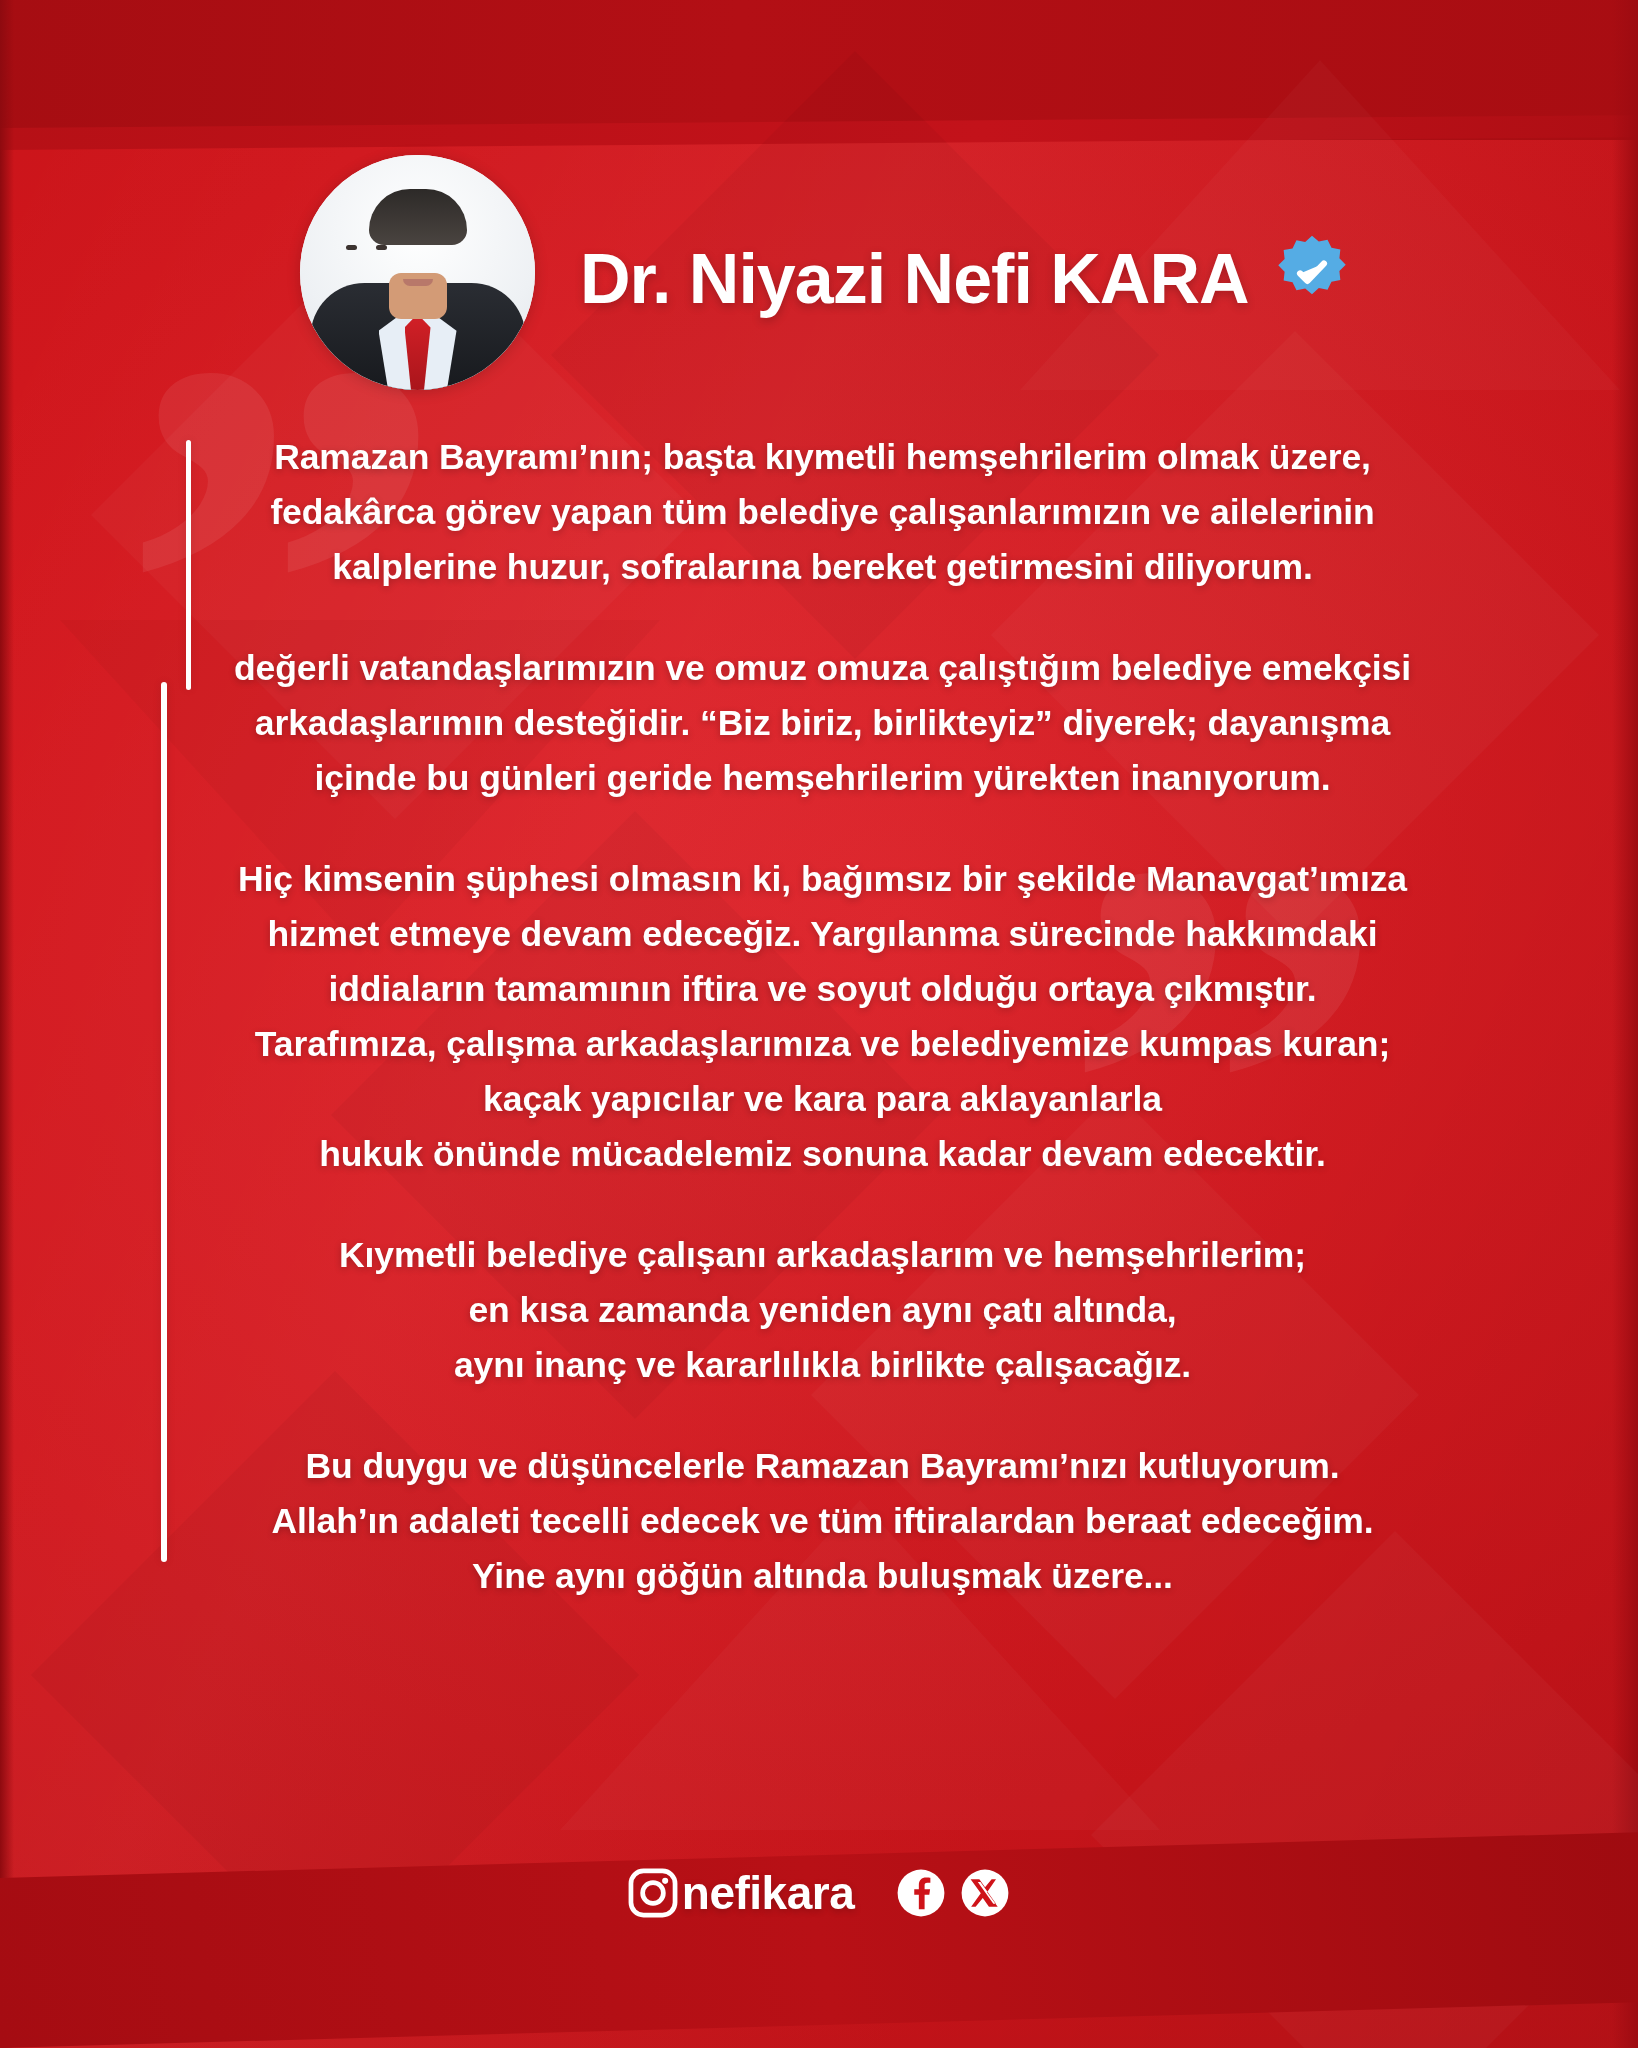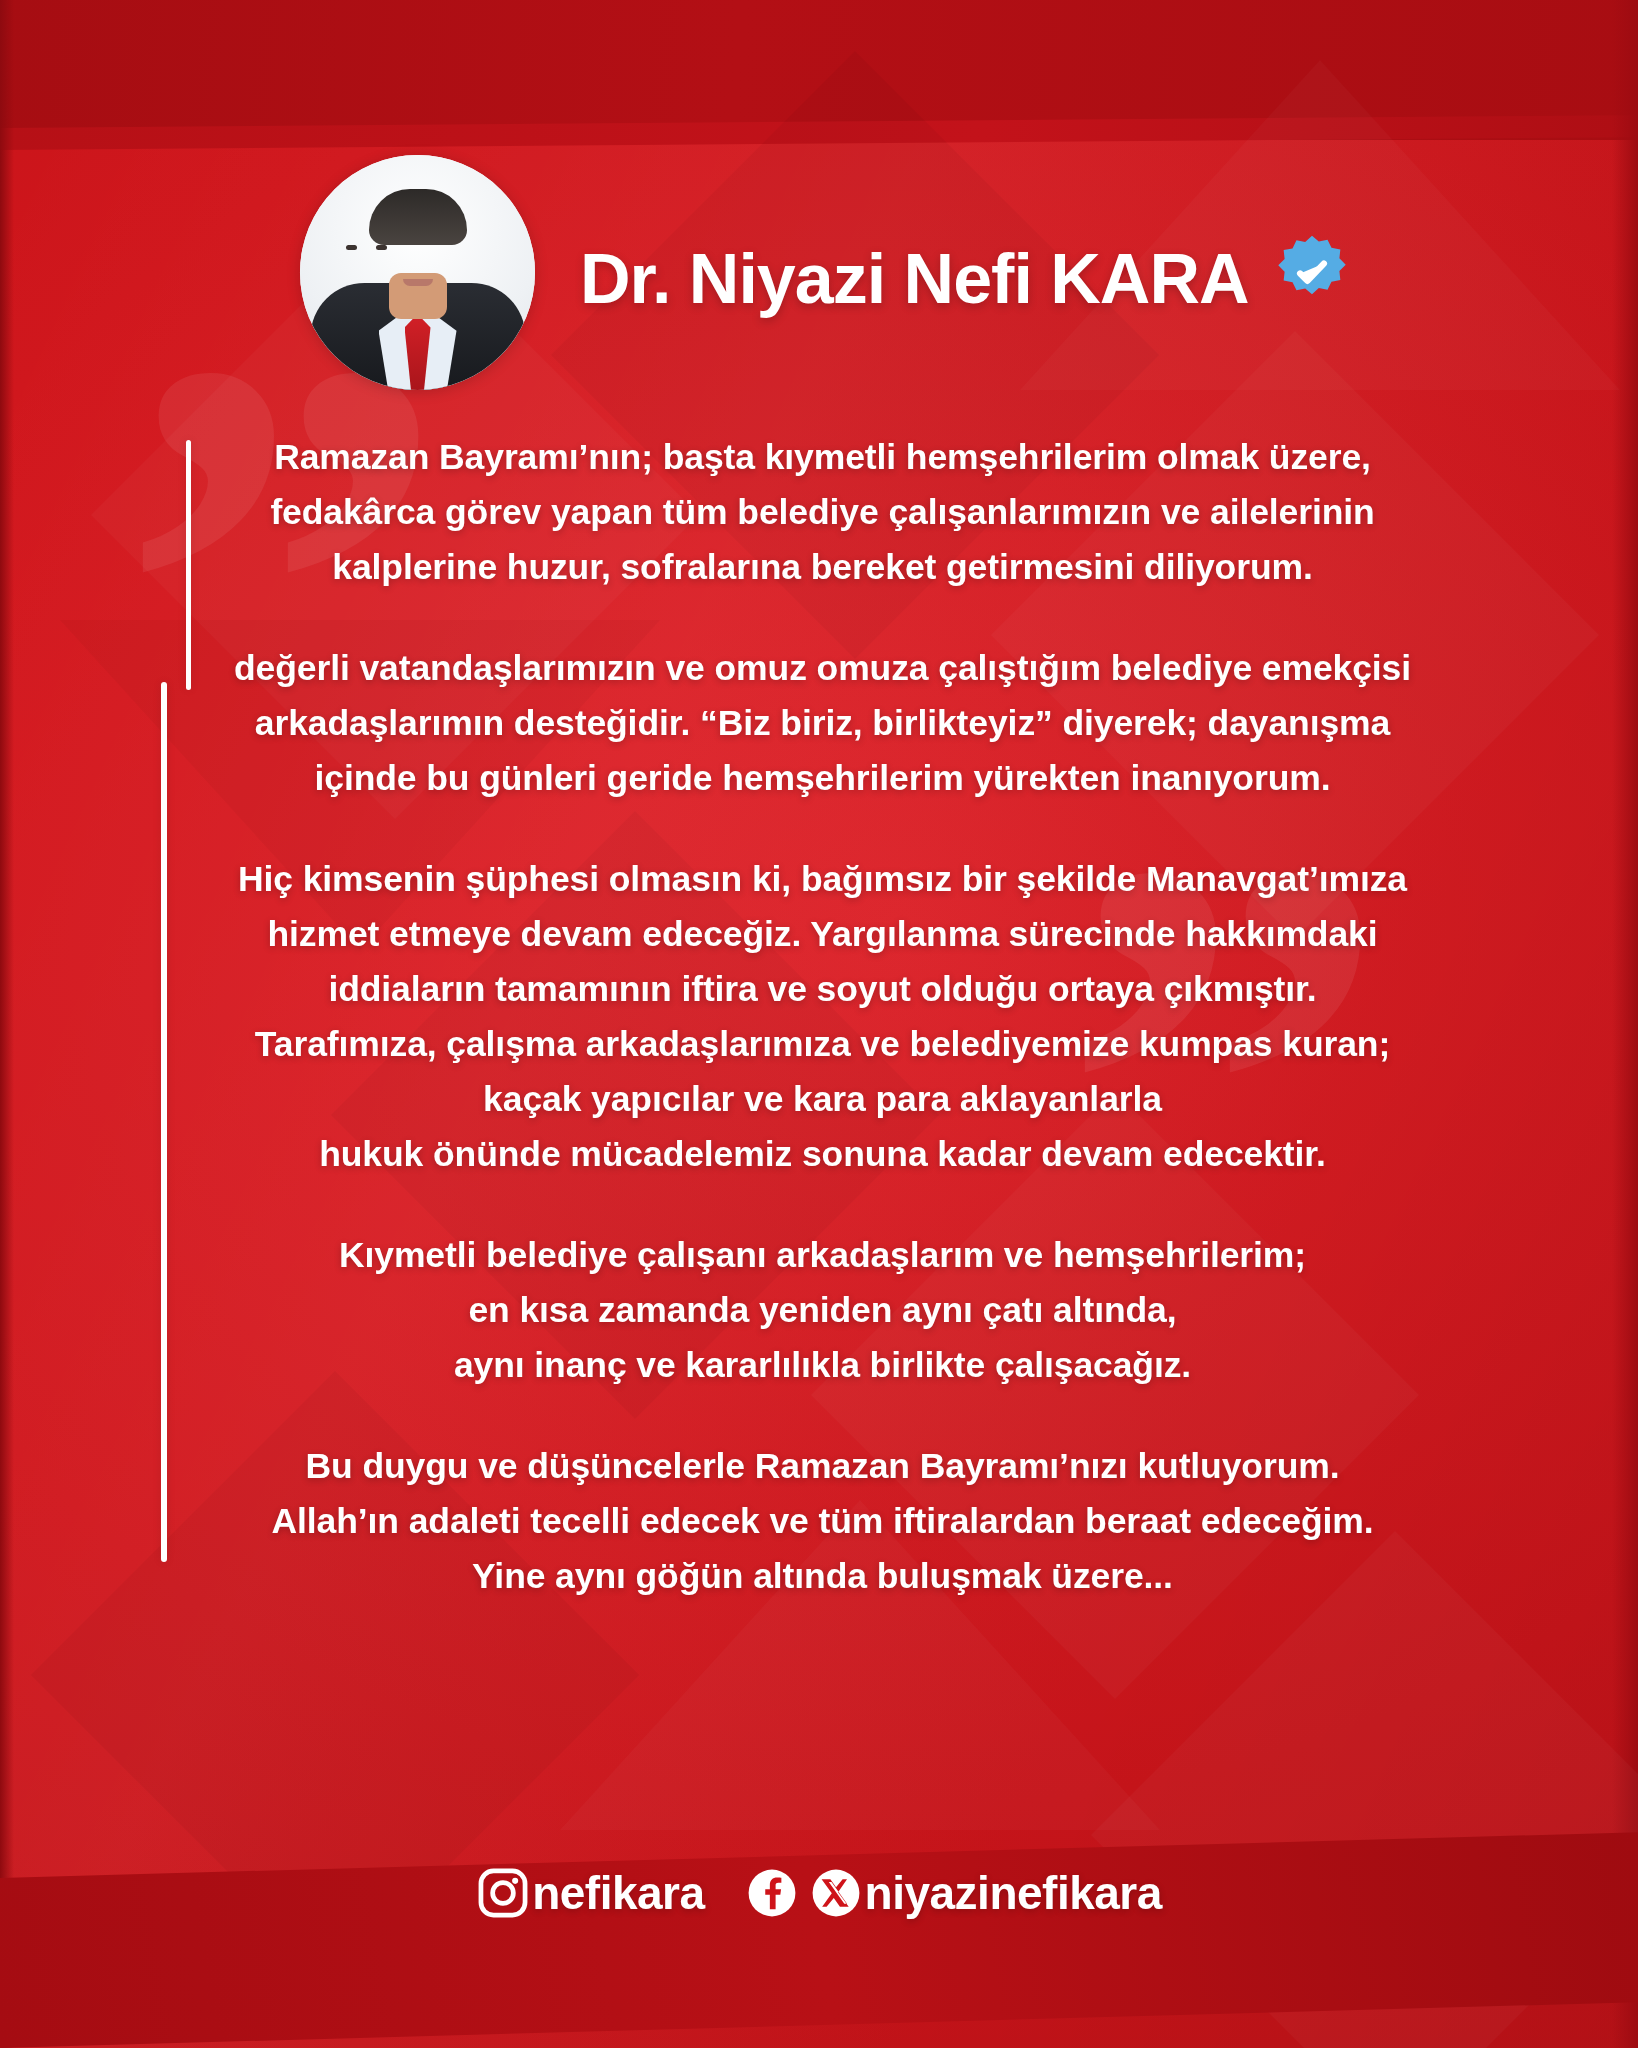--- a/index.html
+++ b/index.html
@@ -259,18 +259,17 @@
             <path fill="#cf1319" d="M13.6 19.2v-6.4h2.1l.33-2.5h-2.43V8.7c0-.72.2-1.21 1.24-1.21h1.32V5.25c-.23-.03-1.01-.1-1.92-.1-1.9 0-3.2 1.16-3.2 3.29v1.86H9v2.5h2.04v6.4z"></path>
           </svg>
         </span>
         <span class="ico">
           <svg width="54" height="54" viewBox="0 0 24 24" aria-hidden="true">
             <circle cx="12" cy="12" r="10.4" fill="#ffffff"></circle>
             <path fill="#cf1319" d="M16.9 5.9h-1.96l-2.92 3.58L9.5 5.9H5.6l4.53 6.17L5.85 18.1h1.97l3.2-3.93 2.73 3.93h3.9l-4.73-6.46zm-1.2 10.85l-6.9-9.6h1.2l6.9 9.6z"></path>
           </svg>
         </span>
       </span>
-      <span class="handle">niyazinefikara</span>
     </div>
 
   </div>
 
 </div>
 
 </body></html>

